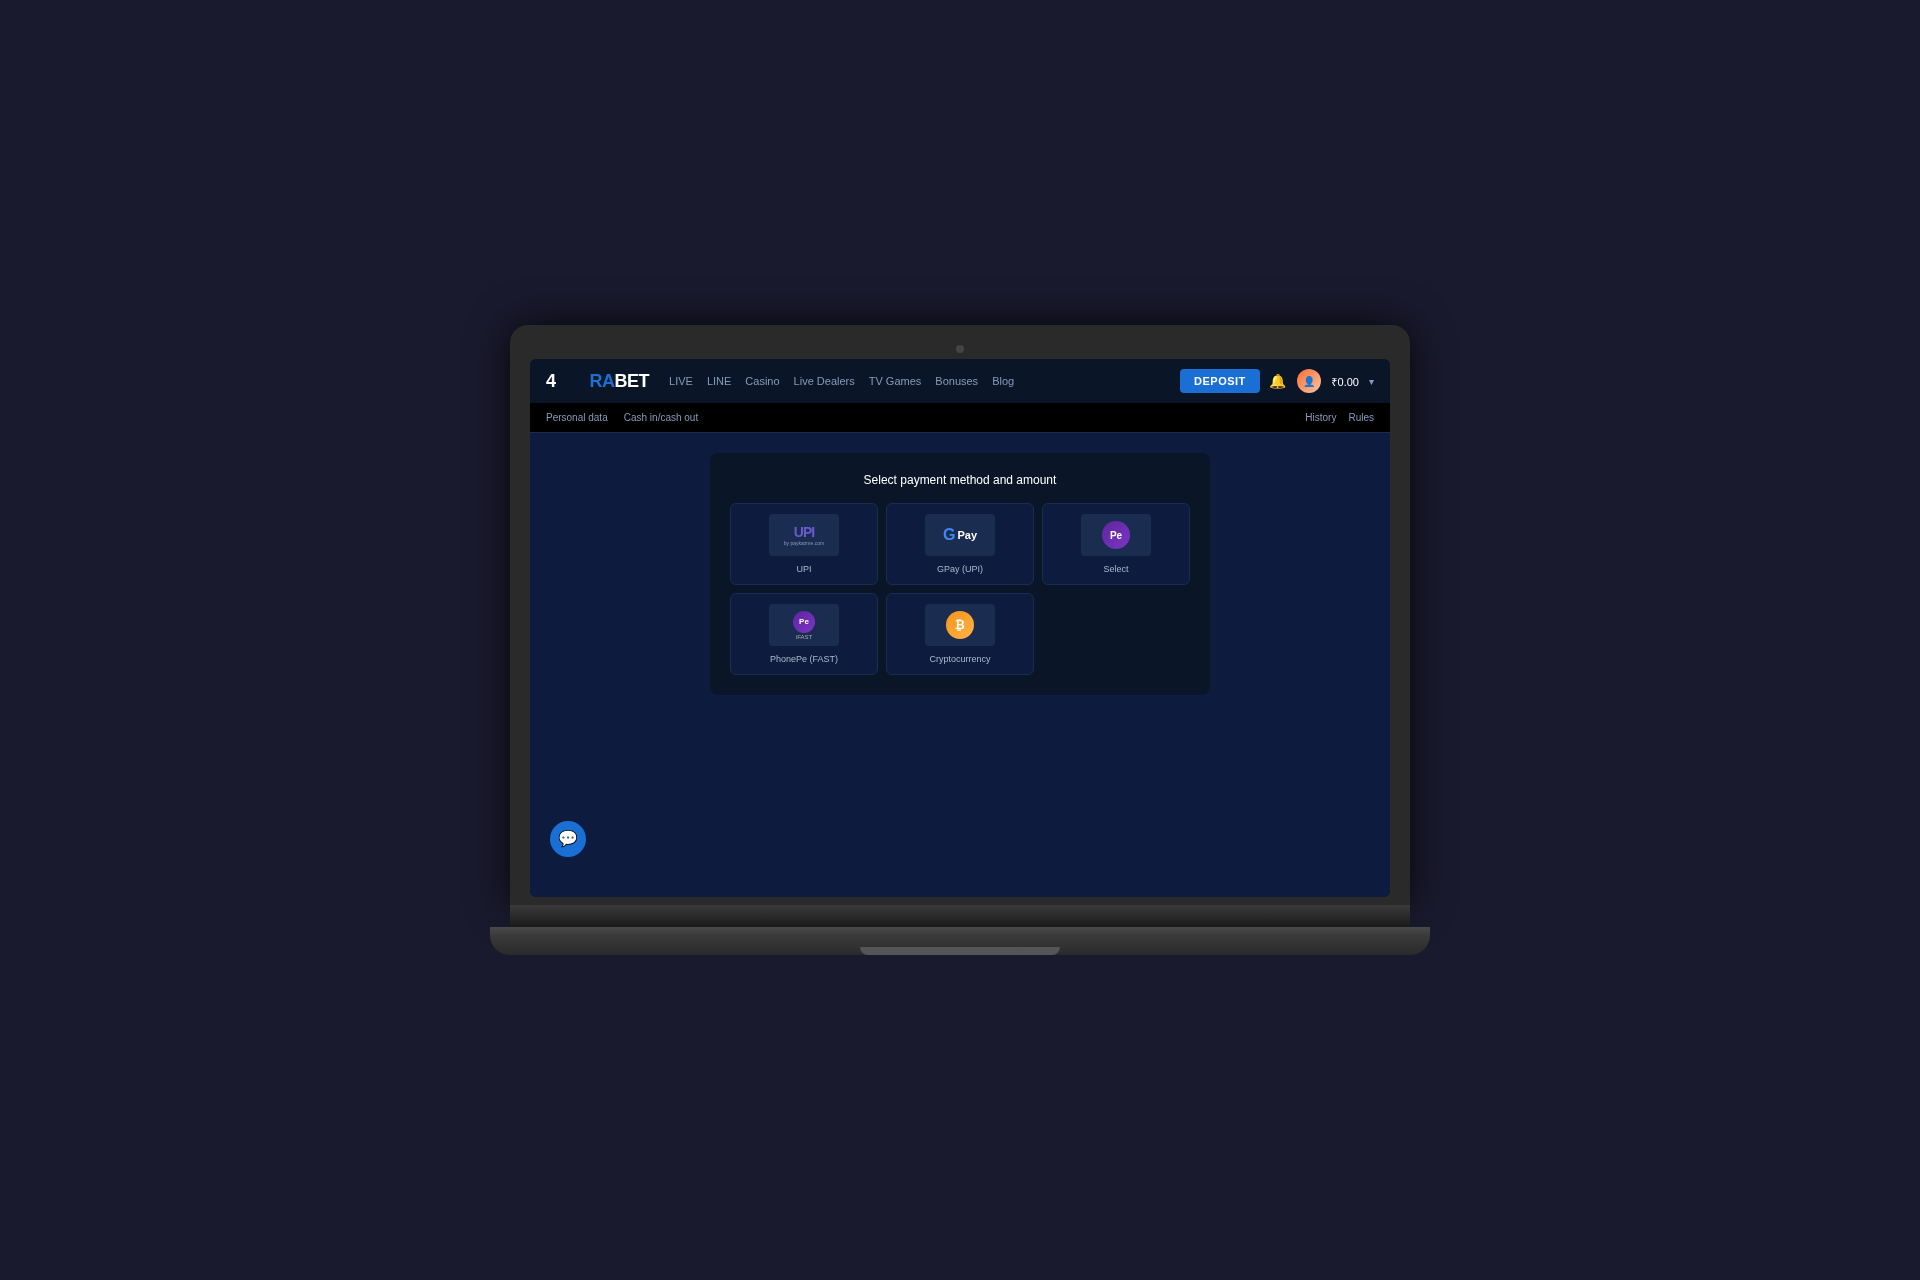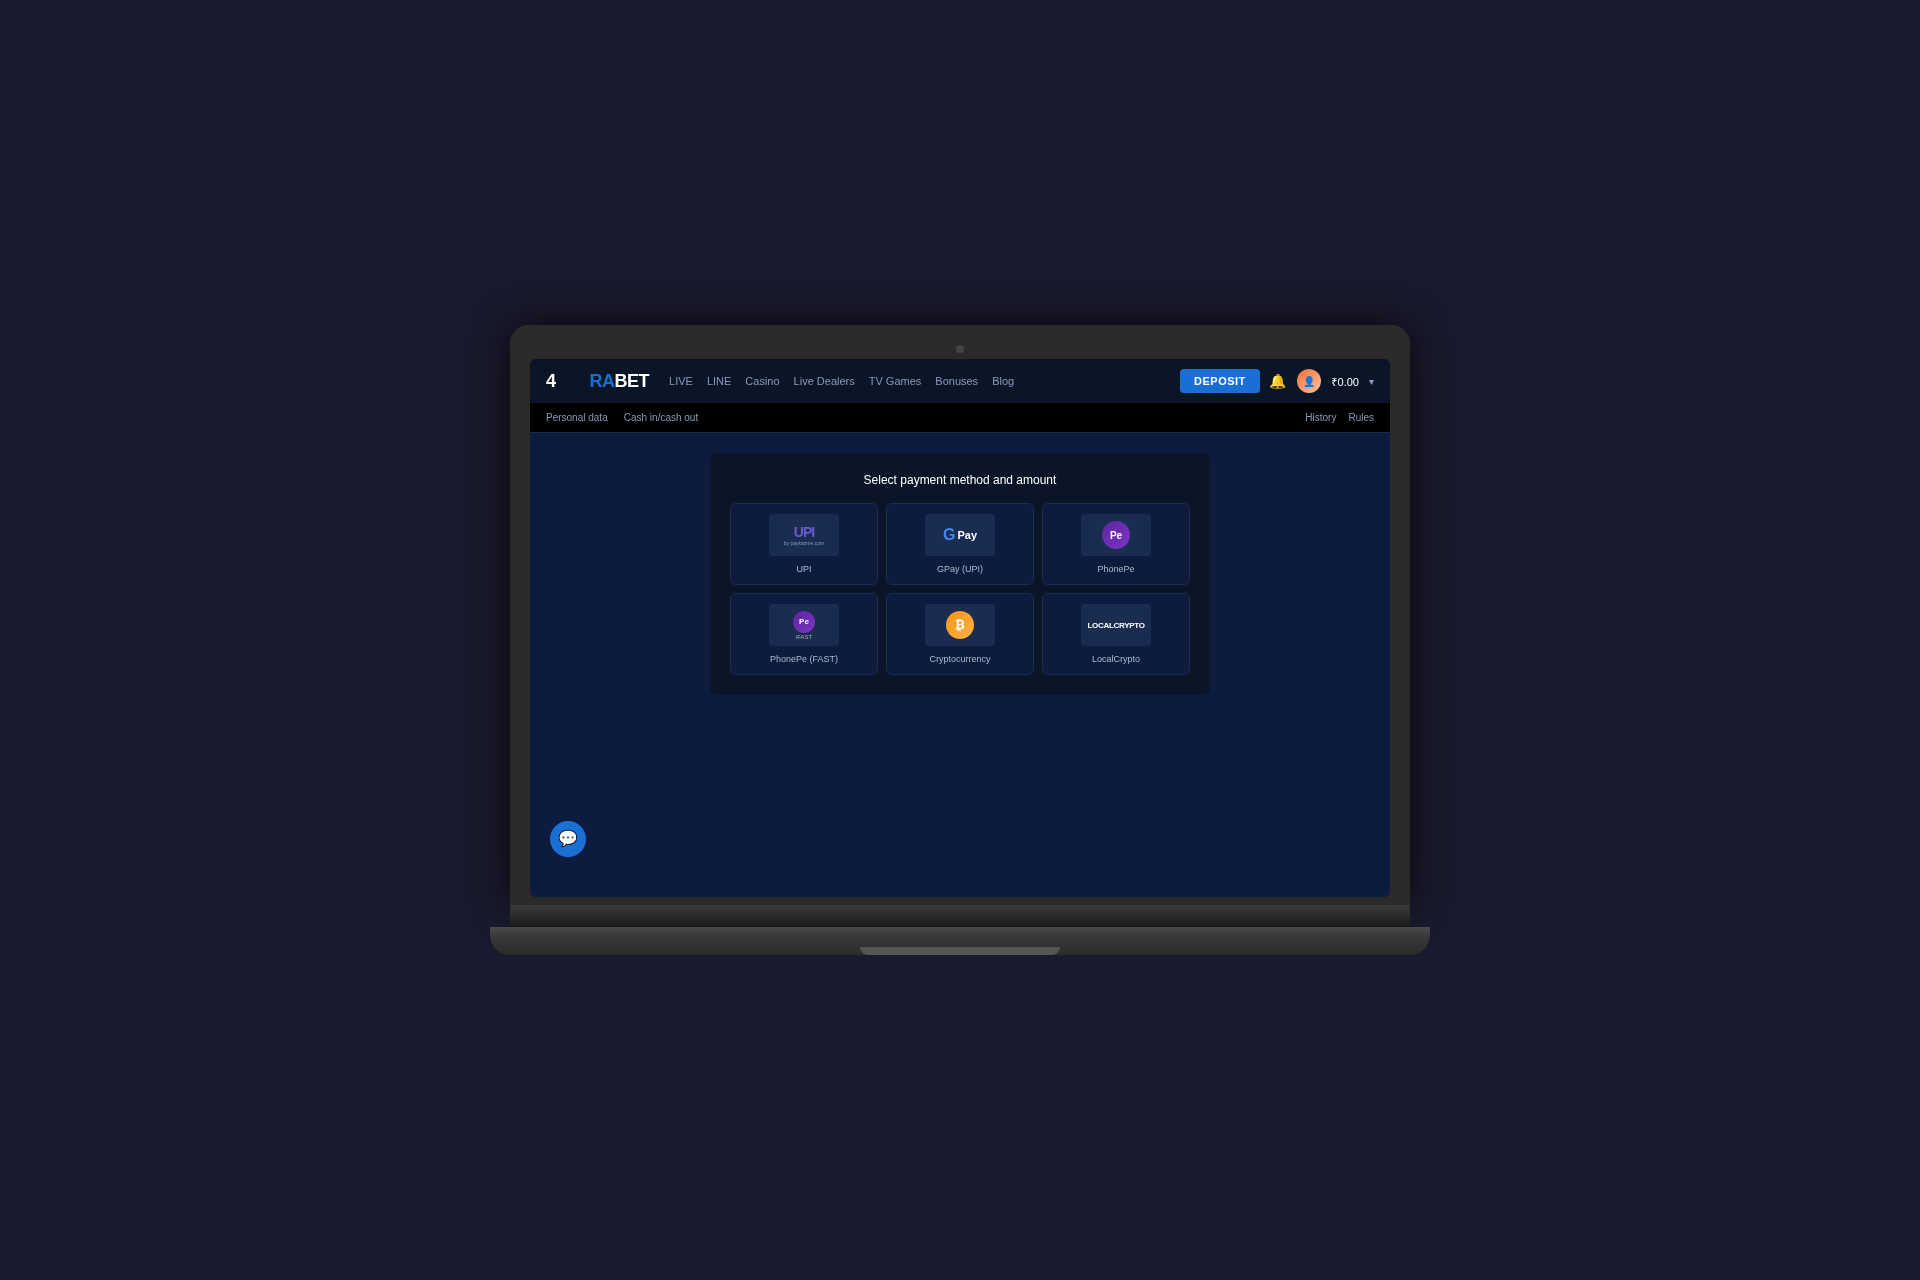--- a/index.html
+++ b/index.html
@@ -428,46 +428,40 @@
                     <span style="font-size:11px;color:white;font-weight:bold;">Pay</span>
                   </div>
                 </div>
                 <span class="payment-label">GPay (UPI)</span>
               </div>
 
               <div class="payment-card">
                 <div class="payment-icon">
                   <div class="phonepe-icon">Pe</div>
                 </div>
-                <span class="payment-label">PhonePe</span>
+                <span class="payment-label">Select</span>
               </div>
 
               <div class="payment-card">
                 <div class="payment-icon">
                   <div style="display:flex;flex-direction:column;align-items:center;">
                     <div class="phonepe-icon" style="width:22px;height:22px;font-size:8px;">Pe</div>
                     <span style="font-size:6px;color:#aaa;margin-top:1px;">iFAST</span>
                   </div>
                 </div>
                 <span class="payment-label">PhonePe (FAST)</span>
               </div>
 
               <div class="payment-card">
                 <div class="payment-icon">
                   <div class="crypto-icon">₿</div>
                 </div>
                 <span class="payment-label">Cryptocurrency</span>
               </div>
 
-              <div class="payment-card">
-                <div class="payment-icon">
-                  <span class="localcrypto-text">LOCALCRYPTO</span>
-                </div>
-                <span class="payment-label">LocalCrypto</span>
-              </div>
 
             </div>
           </div>
 
         </div>
 
         <div class="chat-btn">
           <span>💬</span>
         </div>
 

